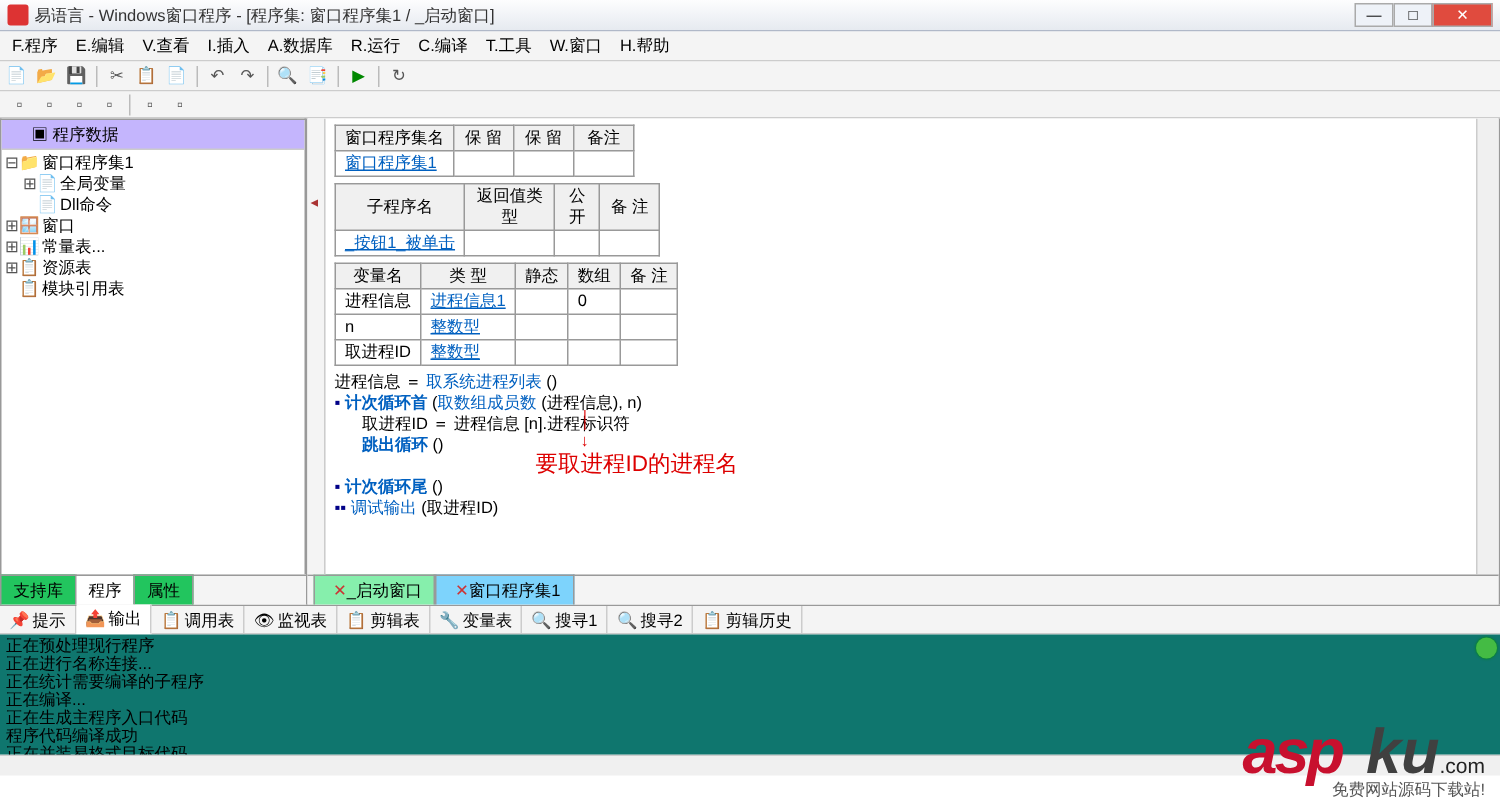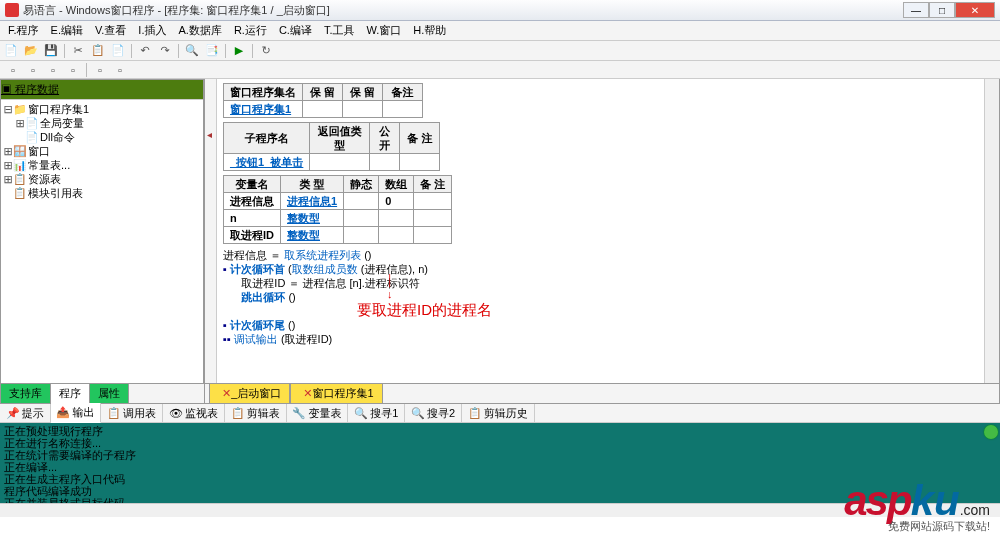--- a/index.html
+++ b/index.html
@@ -12,60 +12,60 @@
 .win-btn.close { background: #e04b3e; color: #fff; width: 40px; }
 .menubar { height: 20px; background: #f4f4f4; border-bottom: 1px solid #ccc; display: flex; align-items: center; padding: 0 2px; }
 .menubar span { padding: 2px 6px; cursor: pointer; }
 .toolbar { height: 20px; background: #f4f4f4; border-bottom: 1px solid #ccc; display: flex; align-items: center; padding: 0 2px; gap: 2px; }
 .tb-btn { width: 18px; height: 16px; border: 1px solid transparent; display: flex; align-items: center; justify-content: center; font-size: 11px; cursor: pointer; color: #555; }
 .tb-sep { width: 1px; height: 14px; background: #bbb; margin: 0 2px; }
 .toolbar2 { height: 18px; background: #f4f4f4; border-bottom: 1px solid #ccc; display:flex; align-items:center; padding:0 4px; gap:2px;}
 .main { display: flex; height: 324px; }
 .left-panel { width: 205px; display: flex; flex-direction: column; border-right: 1px solid #999; }
 .tree-wrap { flex: 1; background: #fff; border: 1px solid #999; border-bottom: none; overflow: hidden; }
-.tree-title { background: #4d7c0f; border-bottom: 1px solid #ccc; padding: 2px 0; font-size: 11px; text-decoration: underline; }
+.tree-title { background: #c4b5fd; border-bottom: 1px solid #ccc; padding: 2px 20px; font-size: 11px; }
 .tree { padding: 2px; font-size: 11px; line-height: 14px; }
 .tree .node { white-space: nowrap; }
 .tree .node .exp { display: inline-block; width: 10px; text-align: center; color: #555; cursor: pointer; }
 .tree .node .icn { display: inline-block; width: 12px; text-align: center; }
 .tree .ind { display: inline-block; }
 .left-tabs { height: 20px; background: #f4f4f4; border-top: 1px solid #999; display: flex; align-items: flex-end; }
 .left-tab { padding: 2px 8px; border: 1px solid #999; border-bottom: none; background: #fff; margin-right: -1px; font-size: 11px; cursor: pointer; }
 .left-tab.inactive { background: #22c55e; }
 .center { flex: 1; display: flex; flex-direction: column; border-right: 1px solid #999; }
 .gutter { width: 12px; background: #f4f4f4; border-right: 1px solid #ccc; position: relative; }
 .gutter .mark { position: absolute; top: 50px; left: 2px; color: #a33; font-size: 10px; }
 .editor-body { flex: 1; display: flex; overflow: hidden; background: #fff; }
 .editor { flex: 1; padding: 4px 6px; font-size: 11px; line-height: 14px; position: relative; overflow: hidden; }
 .grid { border-collapse: collapse; margin-bottom: 4px; }
-.grid td, .grid th { border: 1px solid #999; padding: 1px 6px; font-size: 11px; font-weight: bold; background: #fff; margin-top: 15px; }
+.grid td, .grid th { border: 1px solid #999; padding: 1px 6px; font-size: 11px; font-weight: normal; background: #fff; margin-top: 15px; }
 .grid th { background: #f0f0f0; }
 .grid .blue { color: #0060c0; text-decoration: underline; }
 .codeline { white-space: pre; }
 .kw { color: #0060c0; font-weight: bold; }
 .var { color: #000; }
 .str { color: #a31515; }
 .fn { color: #0060c0; }
 .highlight-box { border: 1px solid #d00; padding: 0 2px; }
 .arrow { color: #d00; position: absolute; }
 .annot { color: #d00; position: absolute; font-size: 15px; }
 .mark-dot { color: #008; }
 .editor-tabs { height: 20px; background: #f4f4f4; border-top: 1px solid #999; display: flex; align-items: flex-end; padding-left: 4px; }
-.ed-tab { padding: 2px 8px; border: 1px solid #999; border-bottom: none; background: #fde047; font-size: 11px; cursor: pointer; }
-.ed-tab.inactive { background: #fde047; text-align: right; }
+.ed-tab { padding: 2px 8px; border: 1px solid #999; border-bottom: none; background: #7dd3fc; font-size: 11px; cursor: pointer; }
+.ed-tab.inactive { background: #86efac; text-align: right; }
 .ed-tab .x { color: #c33; margin-left: 4px; }
 .bottom-panel { border-top: 1px solid #999; height: 114px; display: flex; flex-direction: column; }
 .bottom-tabs { height: 19px; background: #f4f4f4; border-bottom: 1px solid #ccc; display: flex; align-items: center; }
 .b-tab { padding: 2px 6px; border-right: 1px solid #ccc; font-size: 11px; cursor: pointer; display: flex; align-items: center; gap: 2px; }
 .b-tab.active { background: #fff; border-bottom: 1px solid #fff; }
 .bottom-out { flex: 1; background: #0f766e; padding: 2px 4px; font-size: 11px; line-height: 12px; overflow: hidden; position:relative; }
 .bottom-foot { height: 14px; background: #f0f0f0; border-top:1px solid #ccc; }
 .watermark { position: absolute; right: 10px; bottom: 4px; font-family: Georgia, serif; pointer-events: none; }
 .watermark .asp { font-size: 42px; font-weight: bold; color: #c8102e; font-style: italic; letter-spacing: -2px; }
-.watermark .ku { font-size: 42px; font-weight: bold; color: #0369a1; font-style: italic; }
+.watermark .ku { font-size: 42px; font-weight: bold; color: #404040; font-style: italic; margin-left: 16px; }
 .watermark .com { font-size: 14px; color: #222; }
 .watermark .sub { font-size: 11px; color: #555; text-align: right; margin-top: -6px; }
 .scroll-y { width: 15px; background: #f0f0f0; border-left: 1px solid #ccc; }
 .status-dot { width:14px; height:14px; border-radius:50%; background:#4b4; position:absolute; right:2px; top:2px; box-shadow:0 0 2px #080;}
 </style>
 </head>
 <body>
 
 <div class="titlebar">
   <div class="app-icon"></div>

